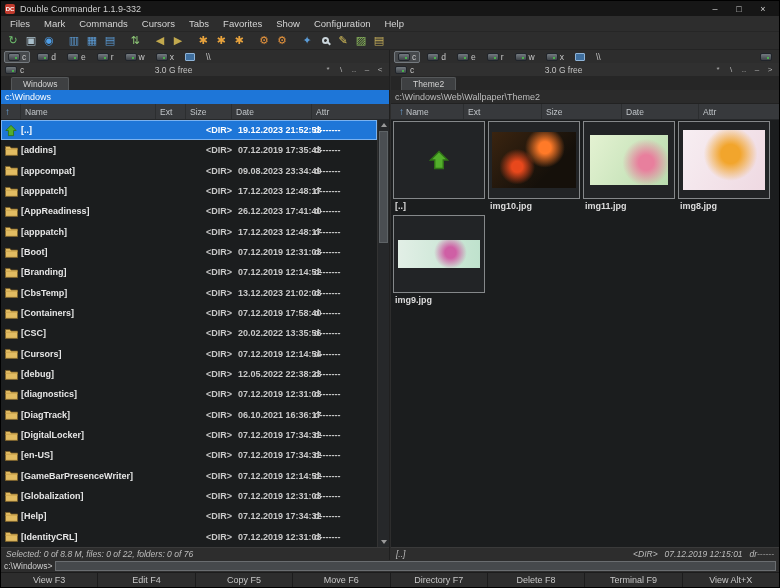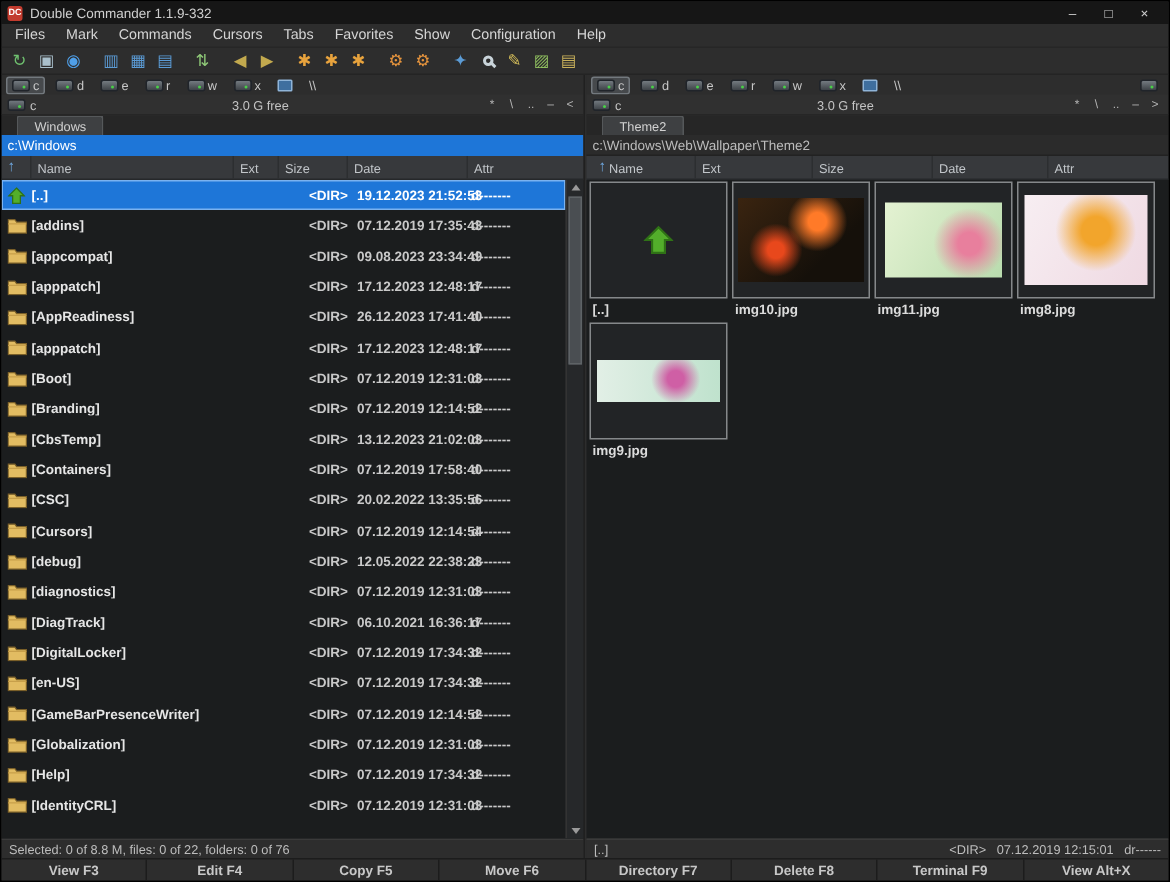--- a/index.html
+++ b/index.html
@@ -117,32 +117,32 @@
      linear-gradient(120deg,#4e8b9b,#8fc0c4);}
   .t-img8{background:
      radial-gradient(circle at 58% 40%, #f2a52c 0 16%, rgba(242,165,44,0) 45%),
      linear-gradient(120deg,#f7eef2,#efd9e2);}
   .t-img9{background:
      radial-gradient(circle at 64% 45%, #cf5fa5 0 10%, rgba(207,95,165,0) 30%),
      linear-gradient(90deg,#e2efe6,#bfe2cd);}
 
   
   .statusbar{height:13px;background:#2d2d2d;border-top:1px solid #3a3a3a;display:flex;align-items:center;
-             padding:0 5px;color:#bdbdbd;font-size:8.5px;flex:none;white-space:nowrap;}
+             padding:0 5px;color:#bdbdbd;font-size:8.5px;flex:none;white-space:nowrap;font-style:italic;}
   .statusbar .right-group{margin-left:auto;display:flex;gap:7px;}
 
   
   .cmdrow{height:12px;background:#2d2d2d;display:flex;align-items:center;padding:0 3px;flex:none;}
   .cmd-prompt{color:#cfcfcf;font-size:8.5px;margin-right:3px;white-space:nowrap;}
   .cmd-input{flex:1;height:10px;background:#46494c;border:1px solid #6a6d70;color:#e8e8e8;font-size:8.5px;
              font-family:"Liberation Sans","DejaVu Sans",sans-serif;padding:0 2px;}
 
   
   .fnbar{height:15px;background:#2d2d2d;border-top:1px solid #1c1c1c;display:flex;flex:none;}
-  .fn-btn{flex:1;text-align:center;color:#c8c8c8;font-size:9px;line-height:14px;border-left:1px solid #1c1c1c;white-space:nowrap;font-weight:bold;}
+  .fn-btn{flex:1;text-align:center;color:#c8c8c8;font-size:9px;line-height:14px;border-left:1px solid #1c1c1c;white-space:nowrap;}
   .fn-btn:first-child{border-left:none;}
 </style>
 </head>
 <body>
 
 <div class="win">
 
   <div class="titlebar">
     <div class="logo">DC</div>
     <div class="title">Double Commander 1.1.9-332</div>
@@ -678,20 +678,24 @@
         <span>[..]</span>
         <span class="right-group">
           <span>&lt;DIR&gt;</span>
           <span>07.12.2019 12:15:01</span>
           <span>dr------</span>
         </span>
       </div>
     </div>
   </div>
 
+  <div class="cmdrow">
+    <span class="cmd-prompt">c:\Windows&gt;</span>
+    <input class="cmd-input" value="" style="">
+  </div>
 
   <div class="fnbar" id="fnbar">
       <div class="fn-btn">View F3</div>
       <div class="fn-btn">Edit F4</div>
       <div class="fn-btn">Copy F5</div>
       <div class="fn-btn">Move F6</div>
       <div class="fn-btn">Directory F7</div>
       <div class="fn-btn">Delete F8</div>
       <div class="fn-btn">Terminal F9</div>
       <div class="fn-btn">View Alt+X</div>

